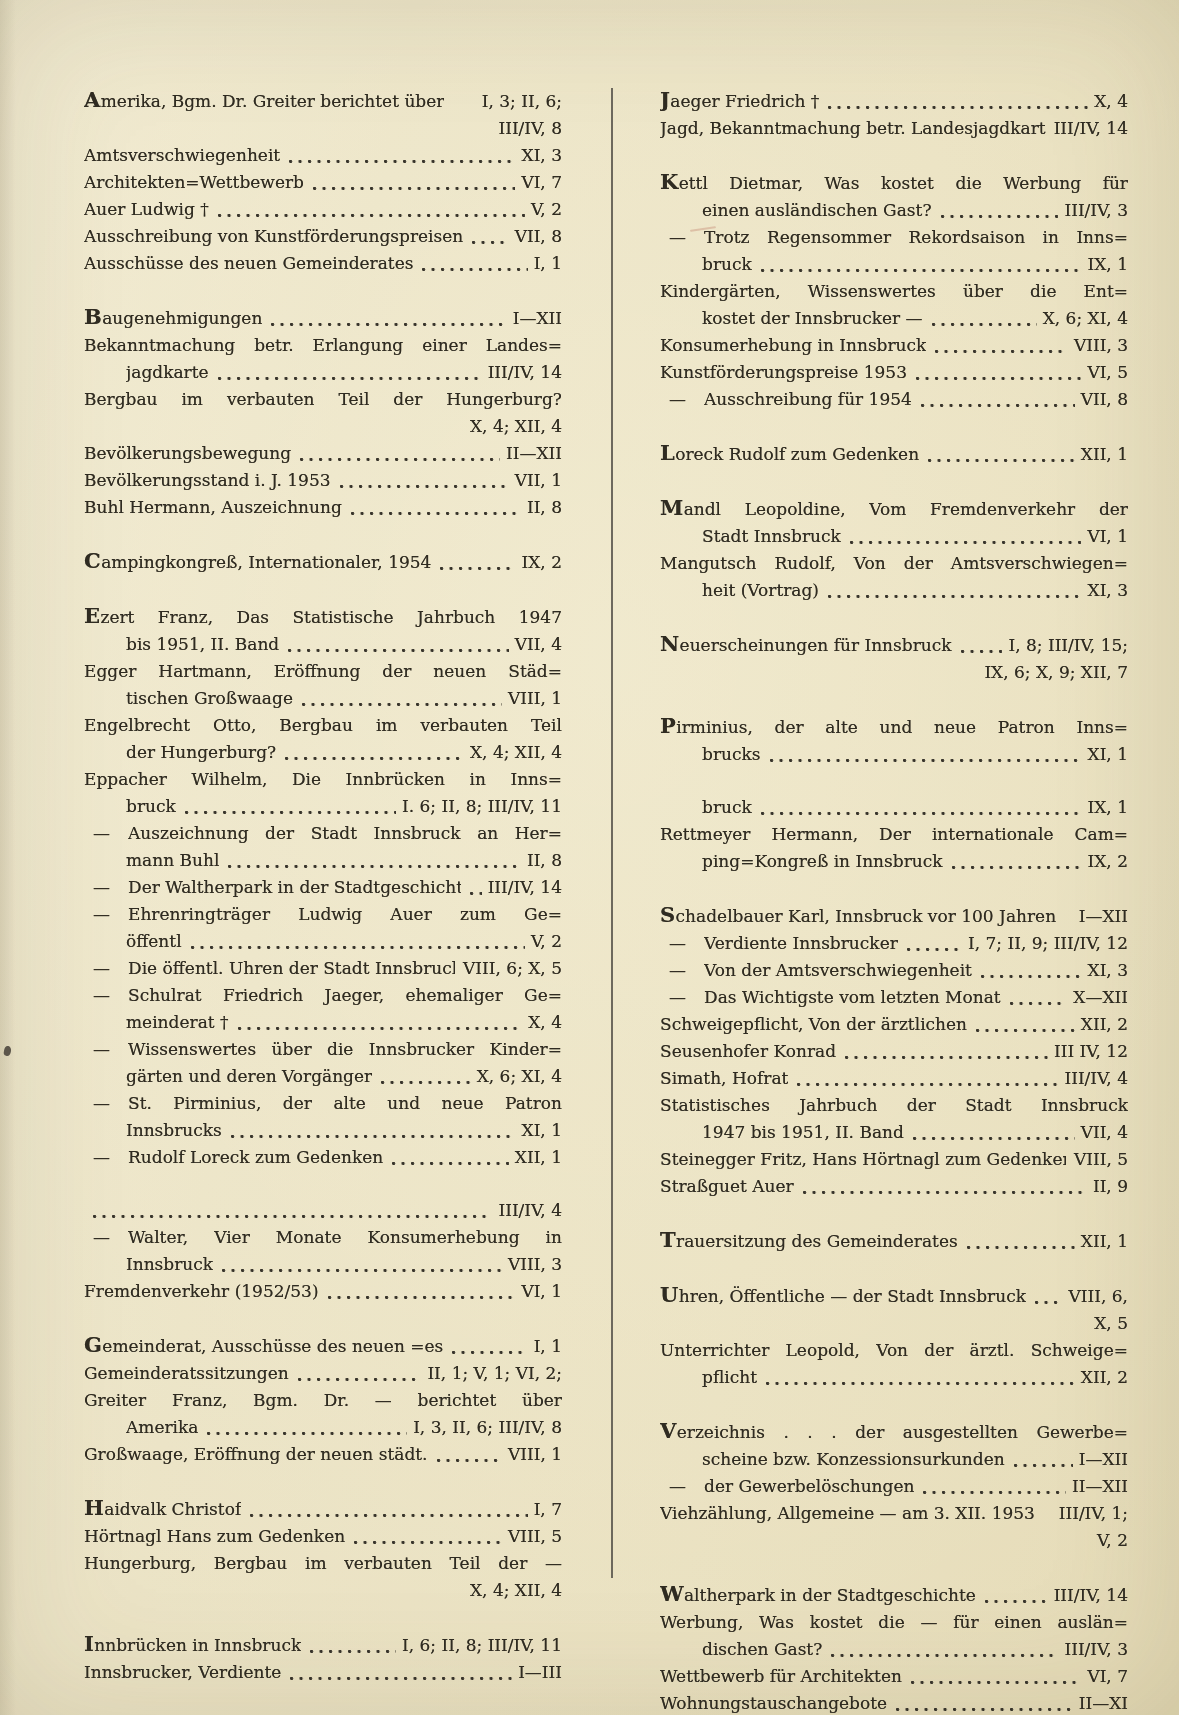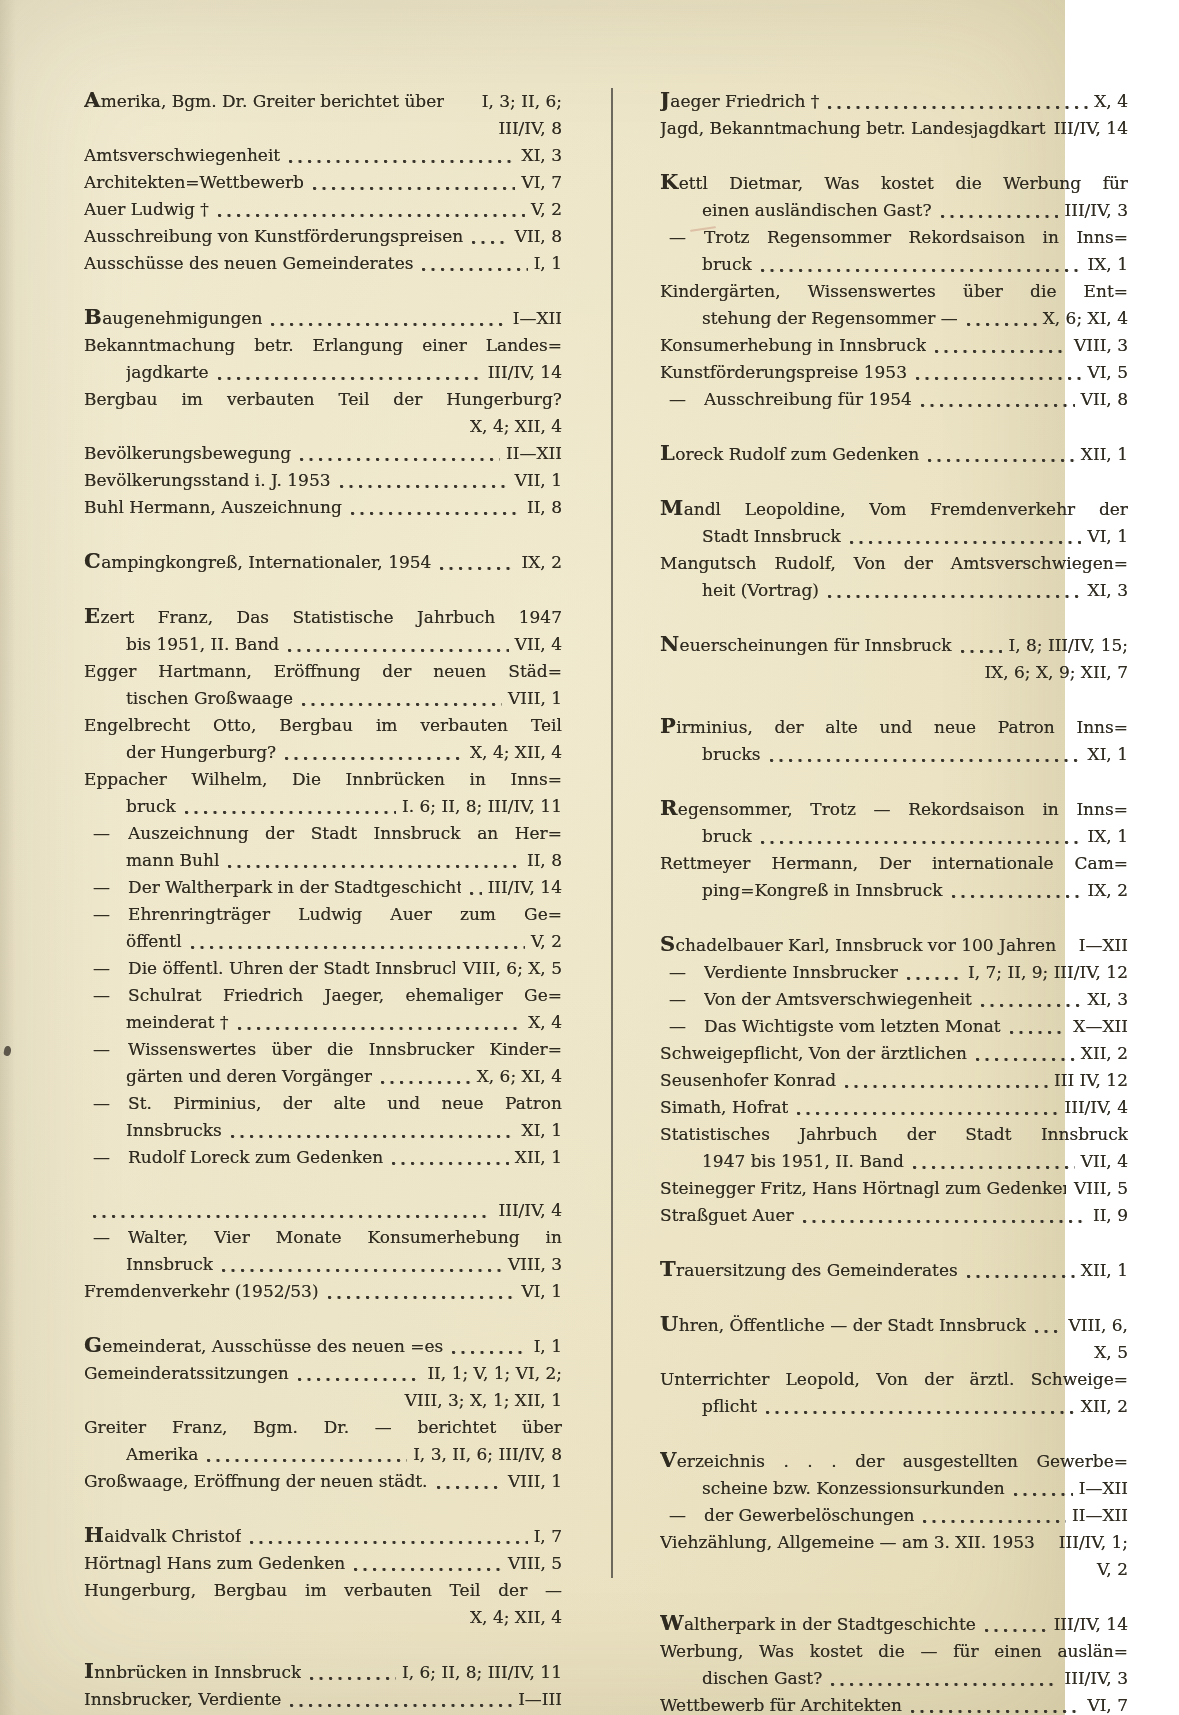--- a/index.html
+++ b/index.html
@@ -1,21 +1,21 @@
 <!DOCTYPE html>
 <html><head>
 <meta charset="utf-8">
 <style>
   html, body { margin: 0; padding: 0; }
   body {
     width: 1179px; height: 1715px; overflow: hidden;
     font-family: "DejaVu Serif", serif;
   }
   .page {
-    position: relative; width: 1065px; height: 1715px;
+    position: relative; width: 1179px; height: 1715px;
     color: #2f2b21;
     background:
       radial-gradient(ellipse 130% 110% at 52% 38%, rgba(255,252,234,0.30), rgba(0,0,0,0) 62%),
       linear-gradient(100deg, #f0e9cf 0%, #ebe3c5 28%, #e9e0bf 65%, #e5dbb7 100%);
     box-shadow: inset 0 0 130px rgba(95,80,45,0.16);
   }
   .page::before { 
     content: ""; position: absolute; left: 0; top: 0; width: 16px; height: 100%;
     background: linear-gradient(90deg, rgba(110,100,70,0.14), rgba(0,0,0,0));
   }
@@ -317,24 +317,20 @@
           <span class="dots"></span>
           <span class="ref">I, 1</span>
         </div>
       </div>
       <div class="entry">
         <div class="line">
           <span class="text">Gemeinderatssitzungen</span>
           <span class="dots"></span>
           <span class="ref">II, 1; V, 1; VI, 2;</span>
         </div>
-        <div class="line ind2">
-          <span class="gap"></span>
-          <span class="ref">VIII, 3; X, 1; XII, 1</span>
-        </div>
       </div>
       <div class="entry">
         <div class="line fill">
           <span class="text">Greiter Franz, Bgm. Dr. — berichtet über</span>
         </div>
         <div class="line ind1">
           <span class="text">Amerika</span>
           <span class="dots"></span>
           <span class="ref">I, 3, II, 6; III/IV, 8</span>
         </div>
@@ -418,21 +414,21 @@
           <span class="text">bruck</span>
           <span class="dots"></span>
           <span class="ref">IX, 1</span>
         </div>
       </div>
       <div class="entry">
         <div class="line fill">
           <span class="text">Kindergärten, Wissenswertes über die Ent=</span>
         </div>
         <div class="line ind1">
-          <span class="text">stehung der Regensommer —</span>
+          <span class="text">kostet der Innsbrucker —</span>
           <span class="dots"></span>
           <span class="ref">X, 6; XI, 4</span>
         </div>
       </div>
       <div class="entry">
         <div class="line">
           <span class="text">Konsumerhebung in Innsbruck</span>
           <span class="dots"></span>
           <span class="ref">VIII, 3</span>
         </div>
@@ -494,23 +490,20 @@
         <div class="line fill">
           <span class="text"><b class="lead">P</b>irminius, der alte und neue Patron Inns=</span>
         </div>
         <div class="line ind1">
           <span class="text">brucks</span>
           <span class="dots"></span>
           <span class="ref">XI, 1</span>
         </div>
       </div>
       <div class="entry group">
-        <div class="line fill">
-          <span class="text"><b class="lead">R</b>egensommer, Trotz — Rekordsaison in Inns=</span>
-        </div>
         <div class="line ind1">
           <span class="text">bruck</span>
           <span class="dots"></span>
           <span class="ref">IX, 1</span>
         </div>
       </div>
       <div class="entry">
         <div class="line fill">
           <span class="text">Rettmeyer Hermann, Der internationale Cam=</span>
         </div>

